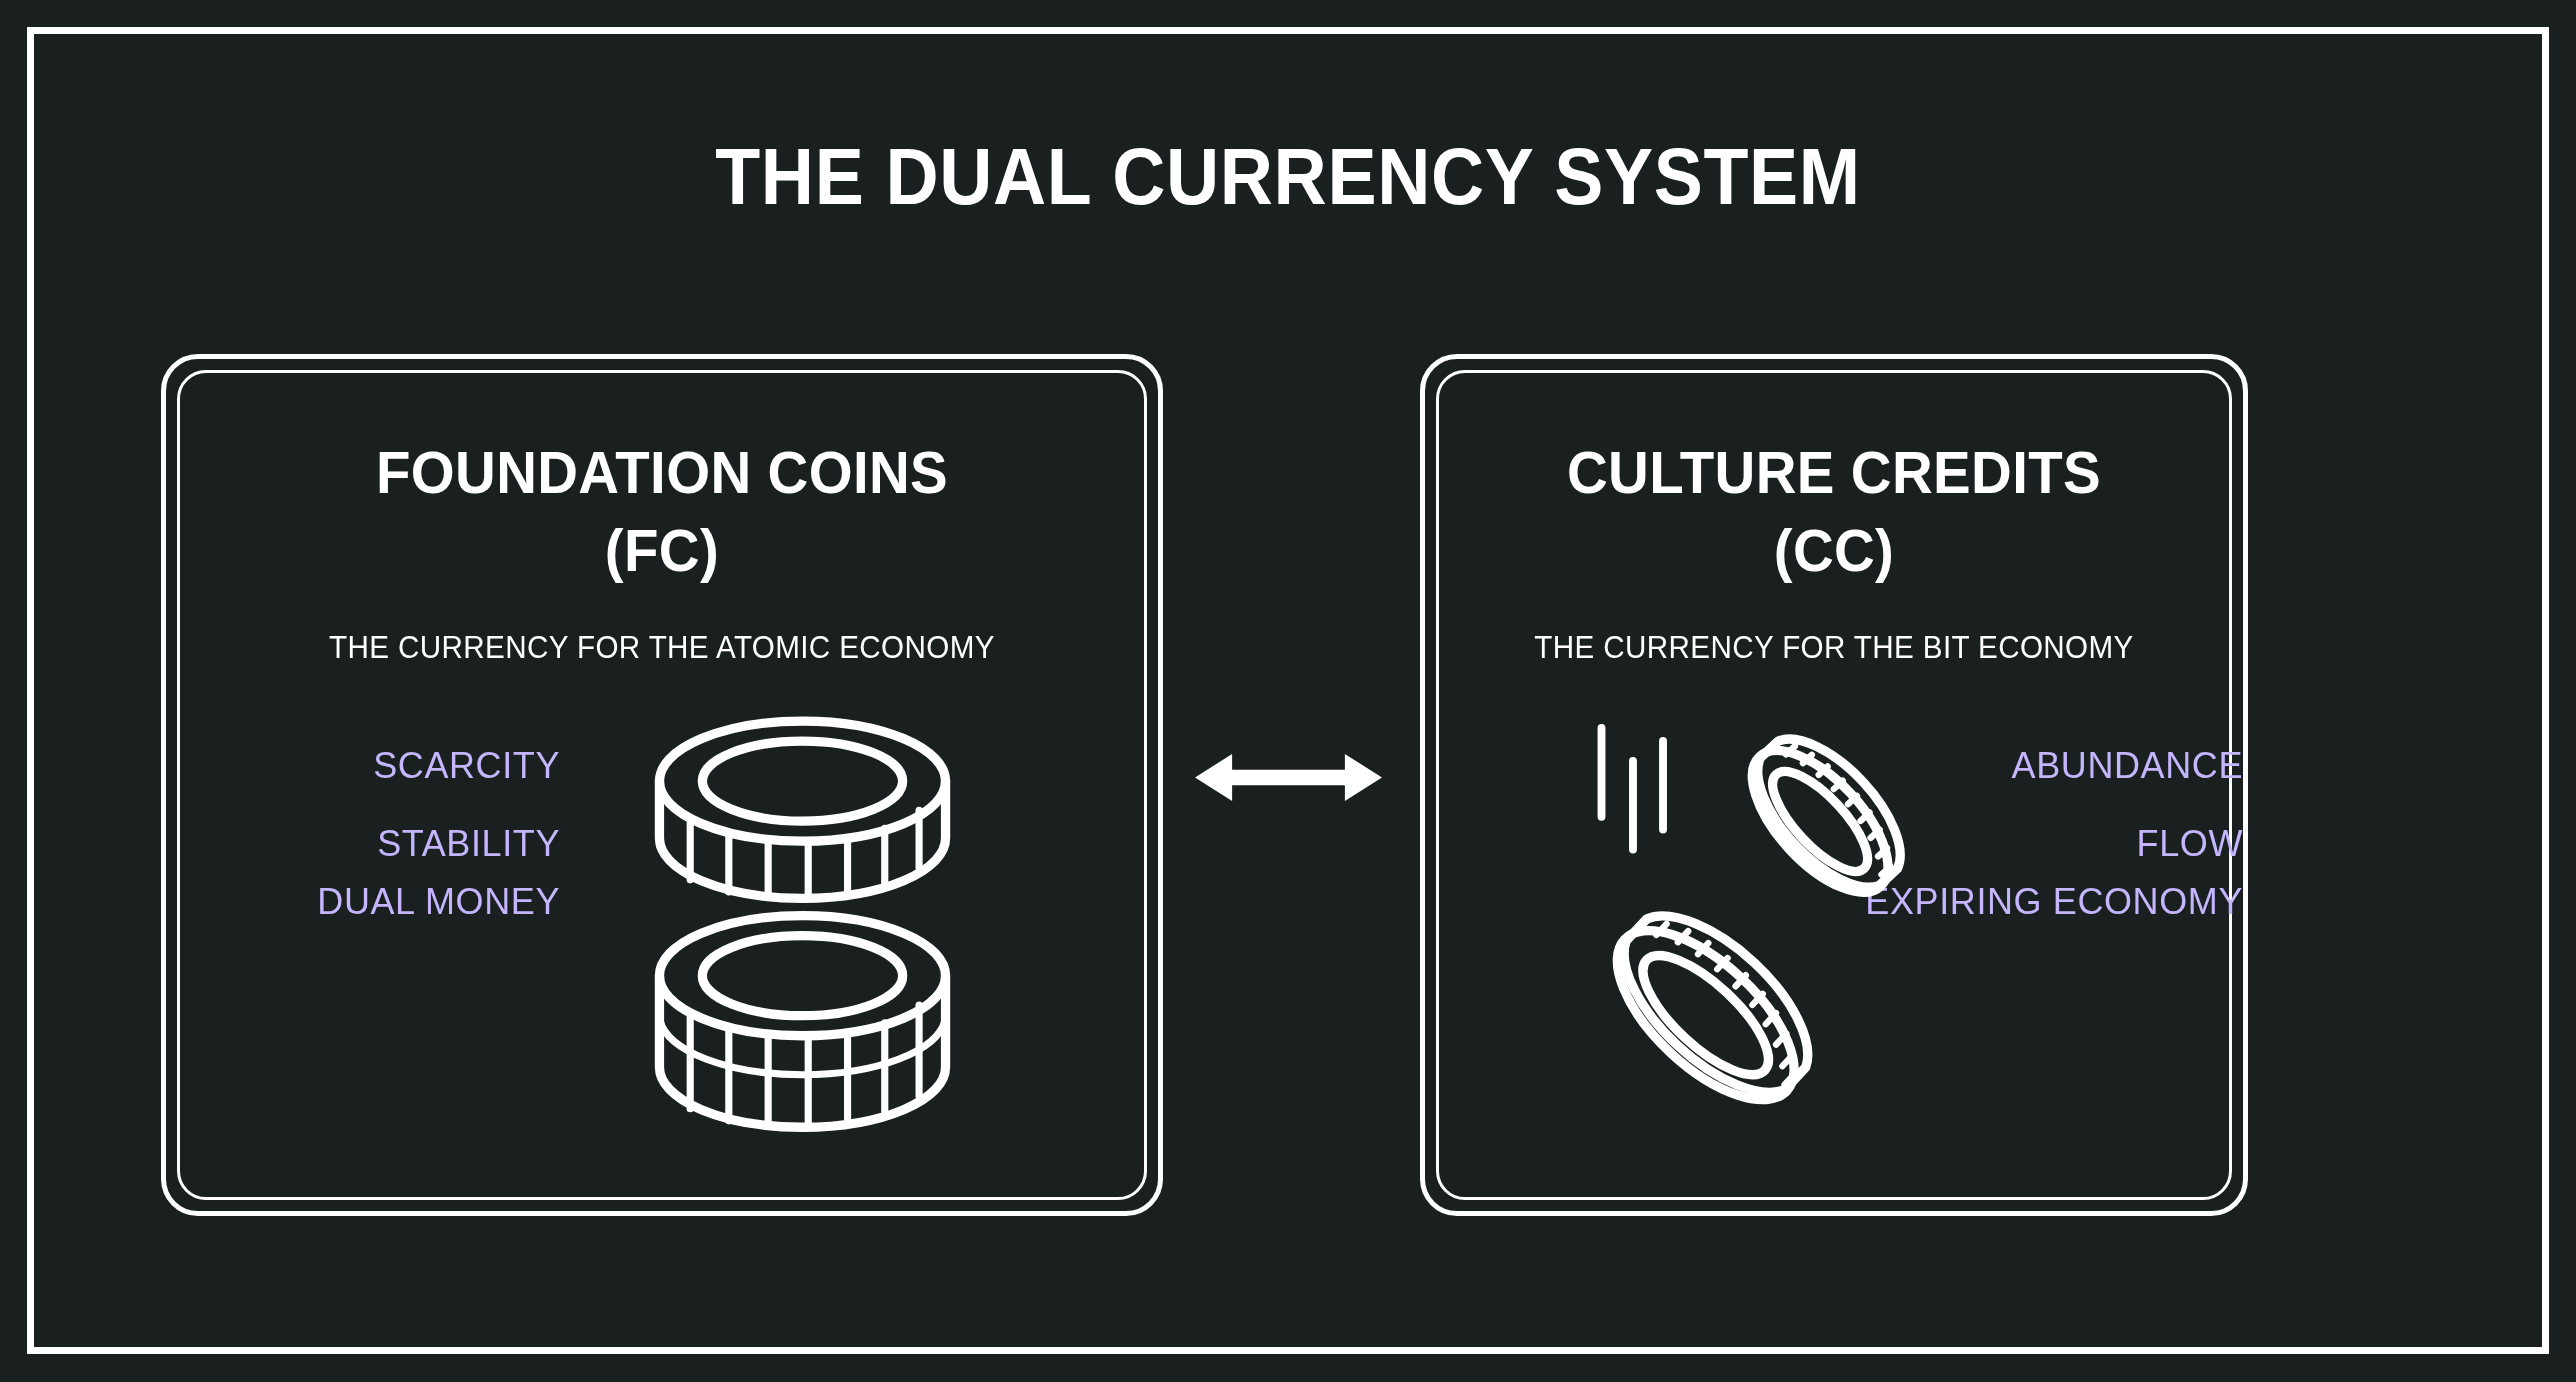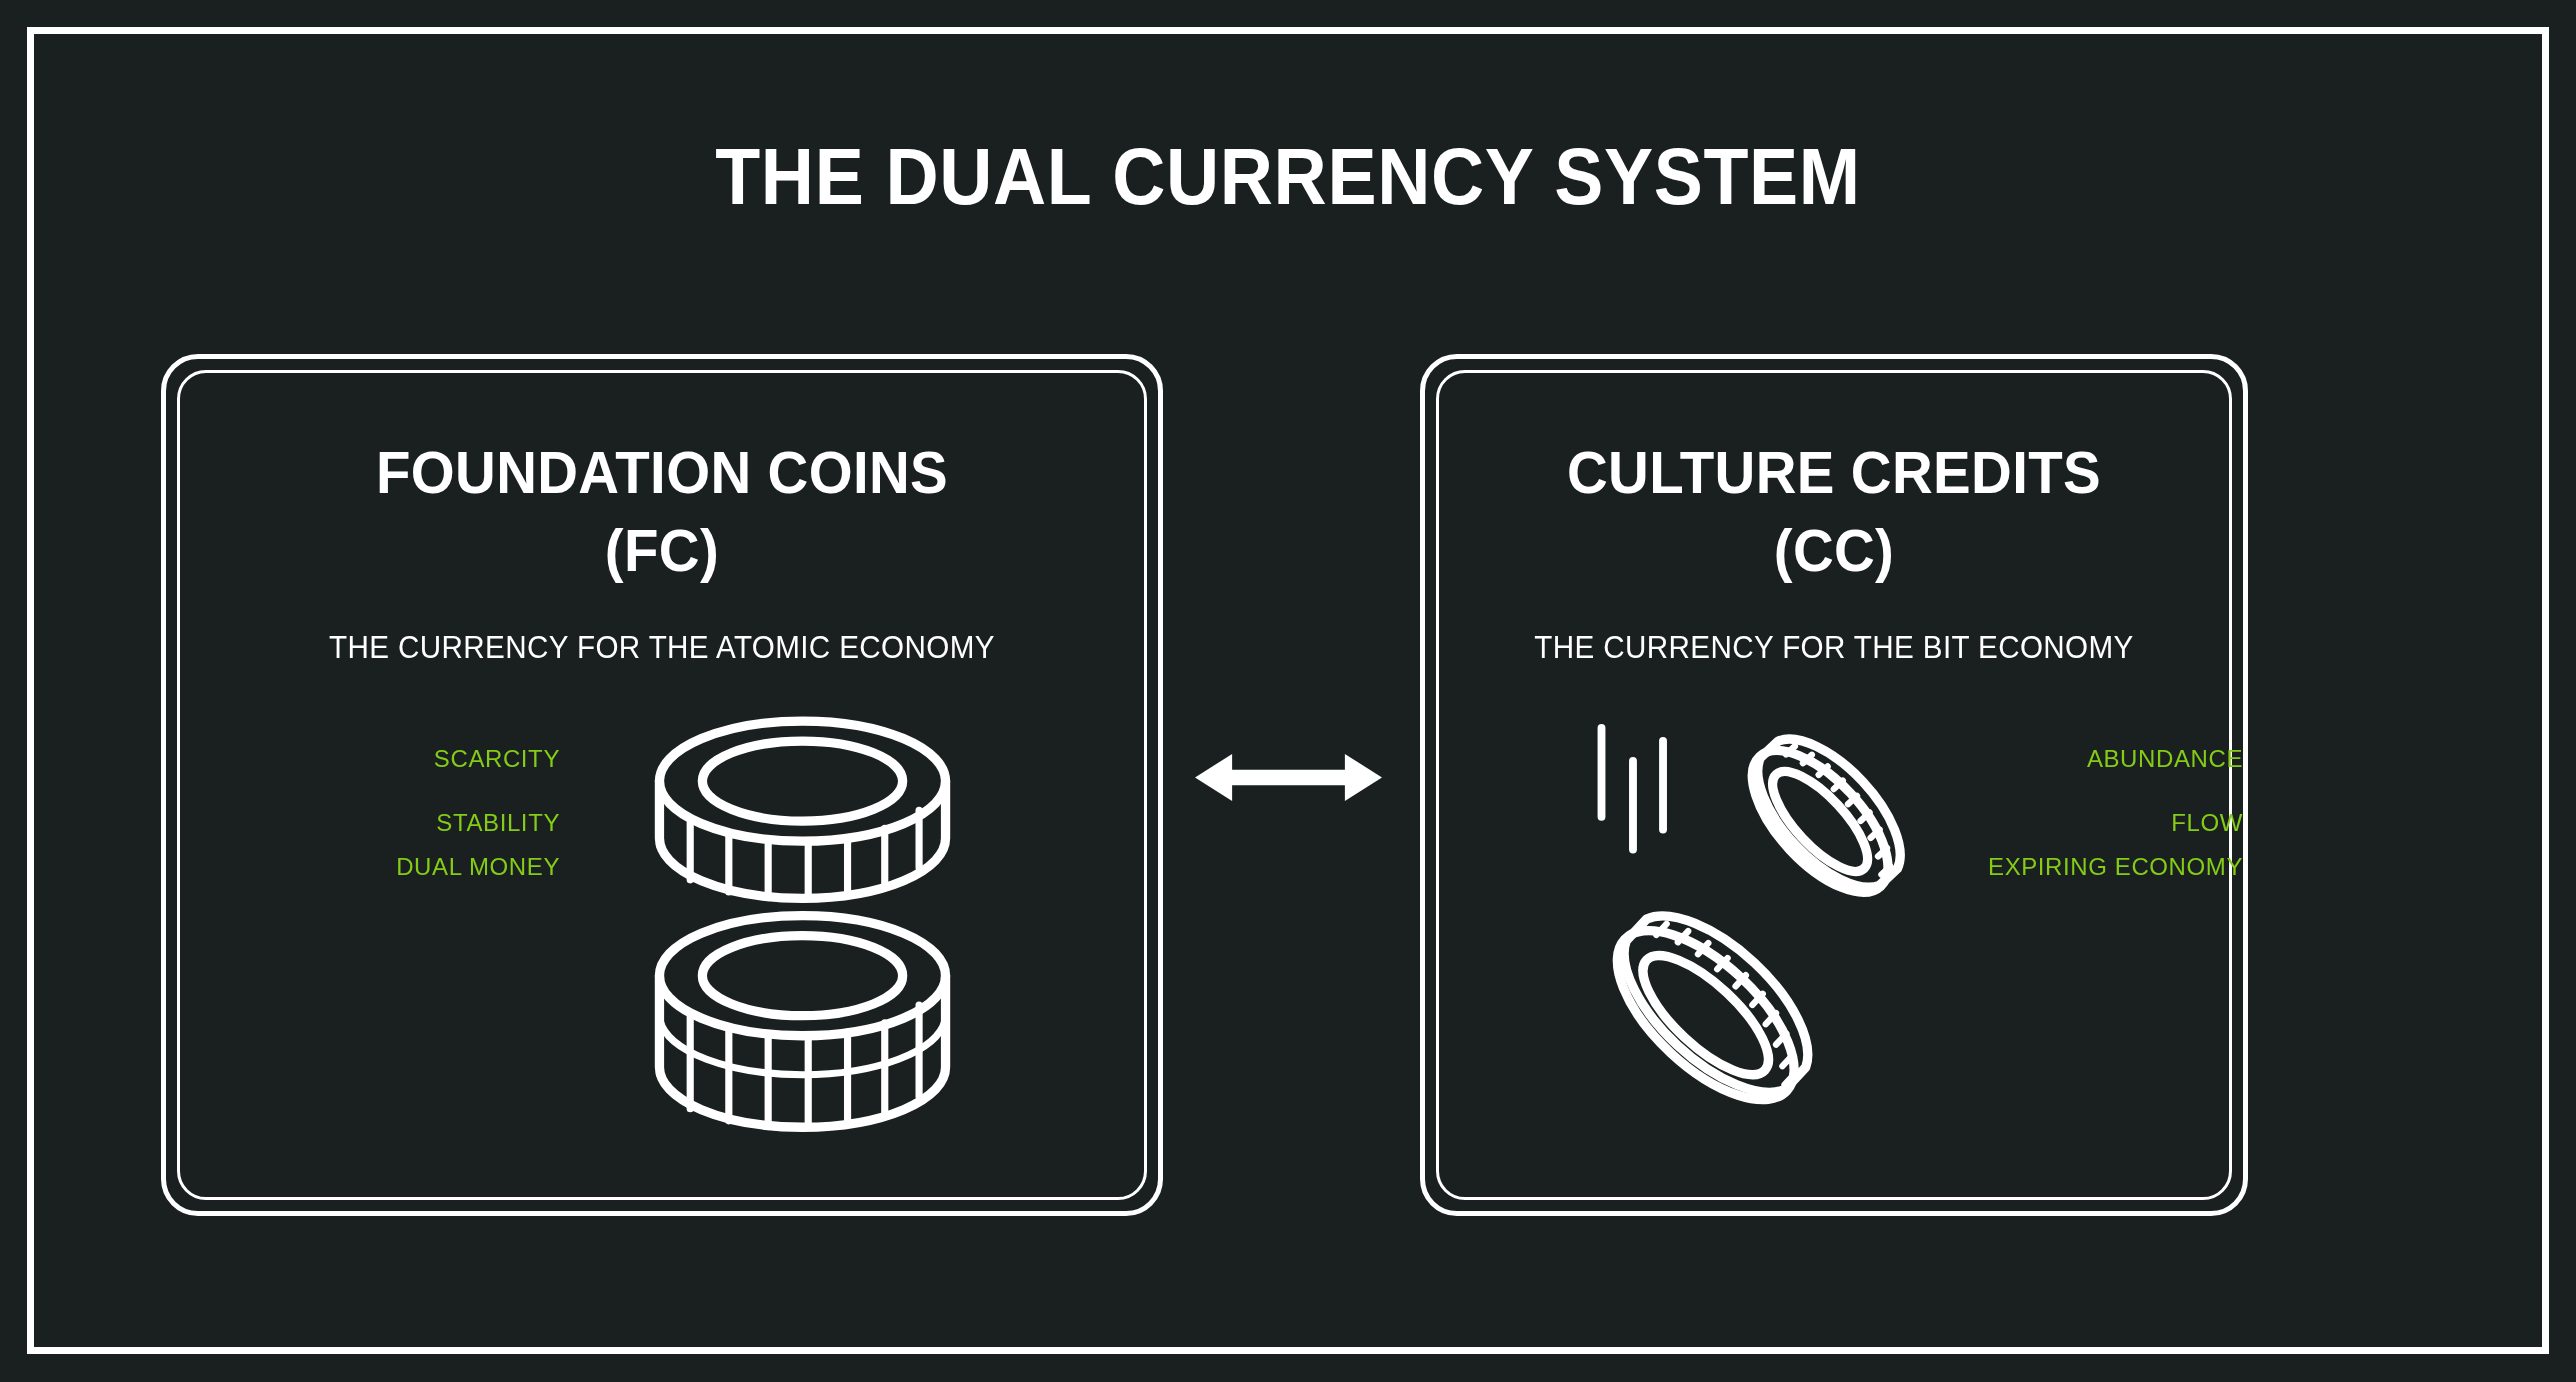--- a/index.html
+++ b/index.html
@@ -112,24 +112,24 @@
   .features {
     position: absolute;
     top: 386px;
     display: flex;
     flex-direction: column;
   }
   .features.left  { left: 0;   width: 394px;  align-items: flex-end;   text-align: right; }
   .features.right { right: 0;  width: 472px;  align-items: flex-end; text-align: left;  }
 
   .feature-label {
-    color: #84cc16;
+    color: #c4b5fd;
     font-family: "Liberation Sans", sans-serif;
     font-weight: normal;
-    font-size: 24px;
+    font-size: 36px;
     letter-spacing: 0.6px;
     white-space: nowrap;
   }
   .features.left  .feature-label:nth-child(1) { margin-bottom: 36px; }
   .features.left  .feature-label:nth-child(2) { margin-bottom: 16px; }
   .features.right .feature-label:nth-child(1) { margin-bottom: 36px; }
   .features.right .feature-label:nth-child(2) { margin-bottom: 16px; }
 
   
   .icon-slot {

